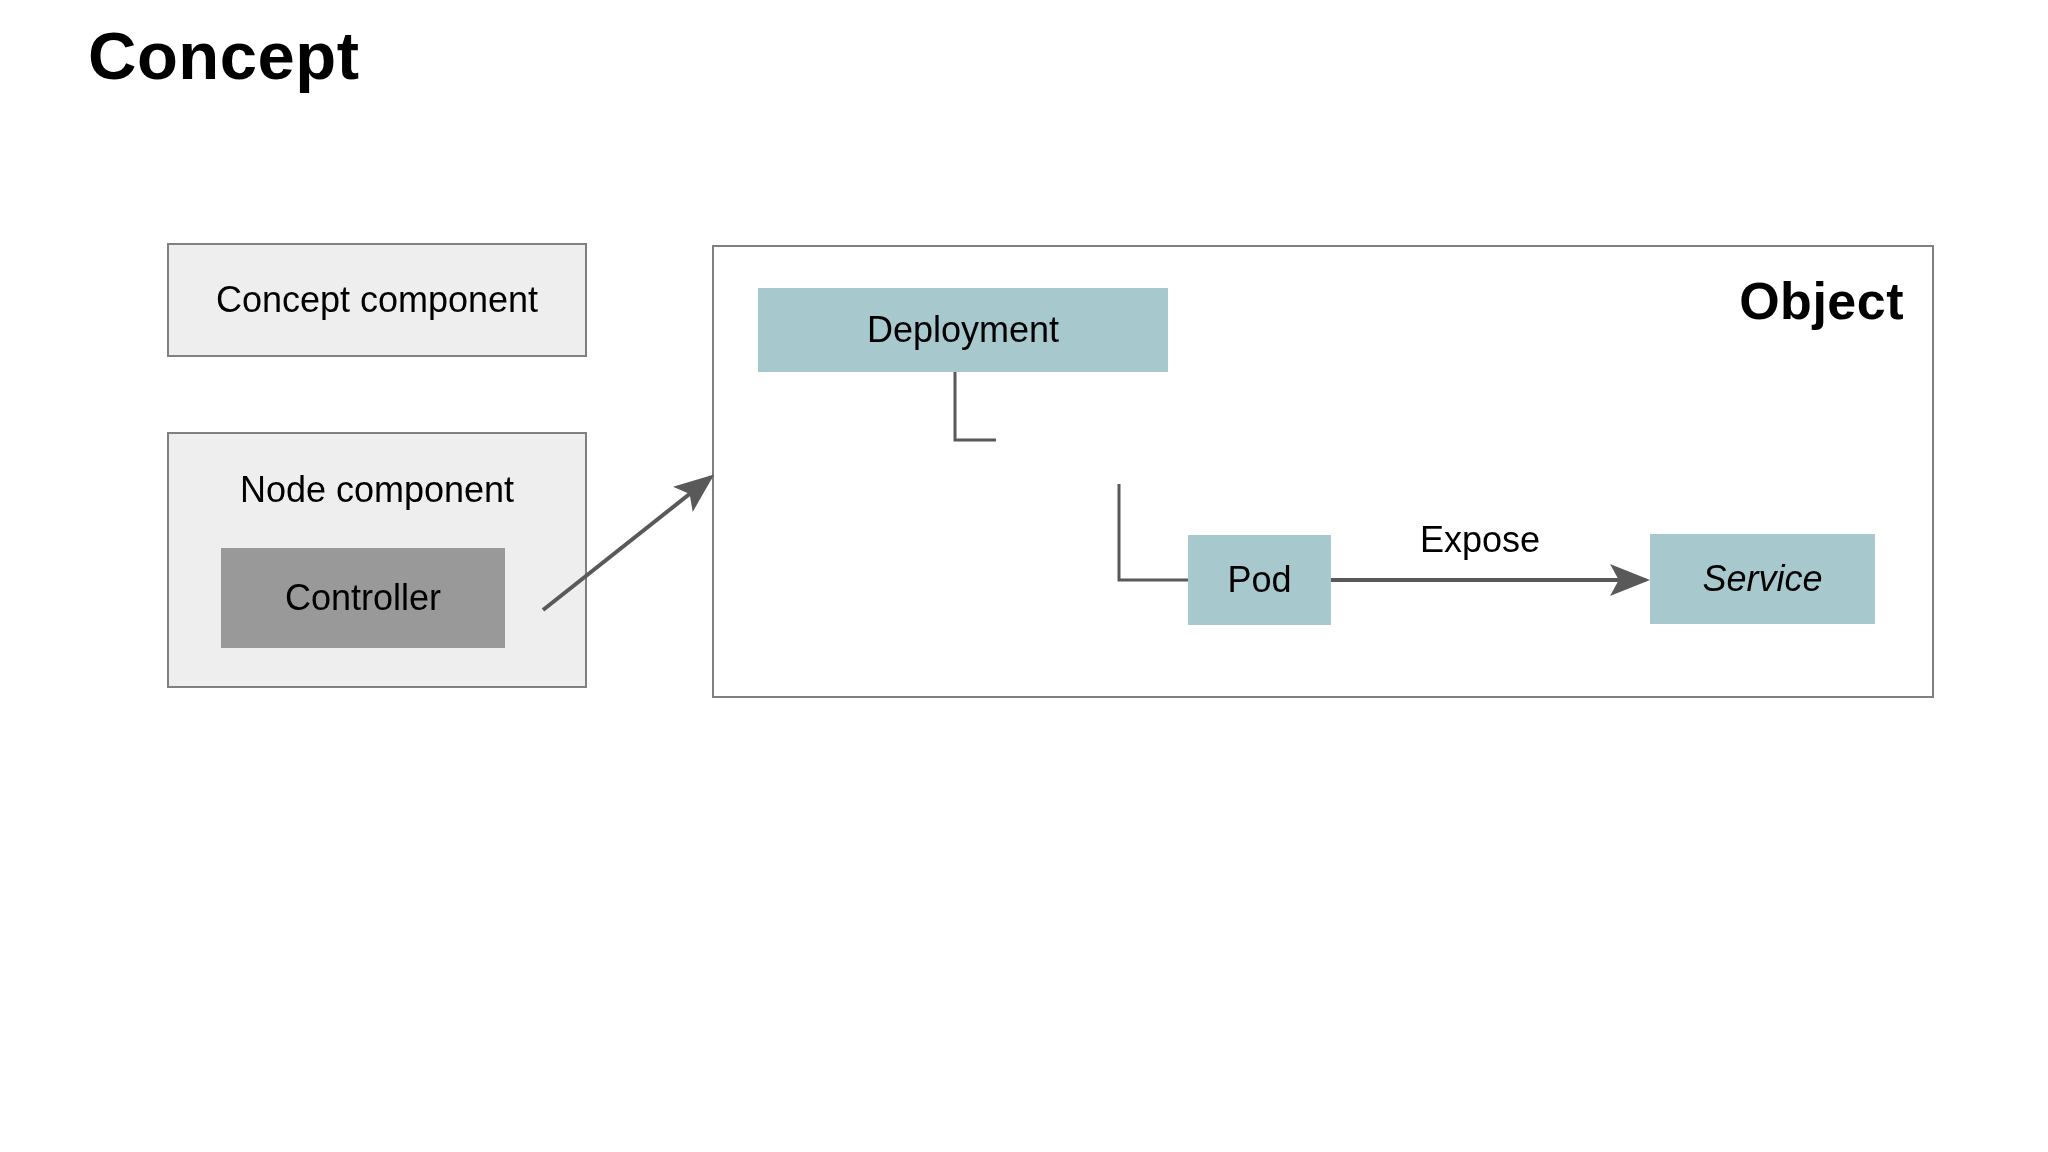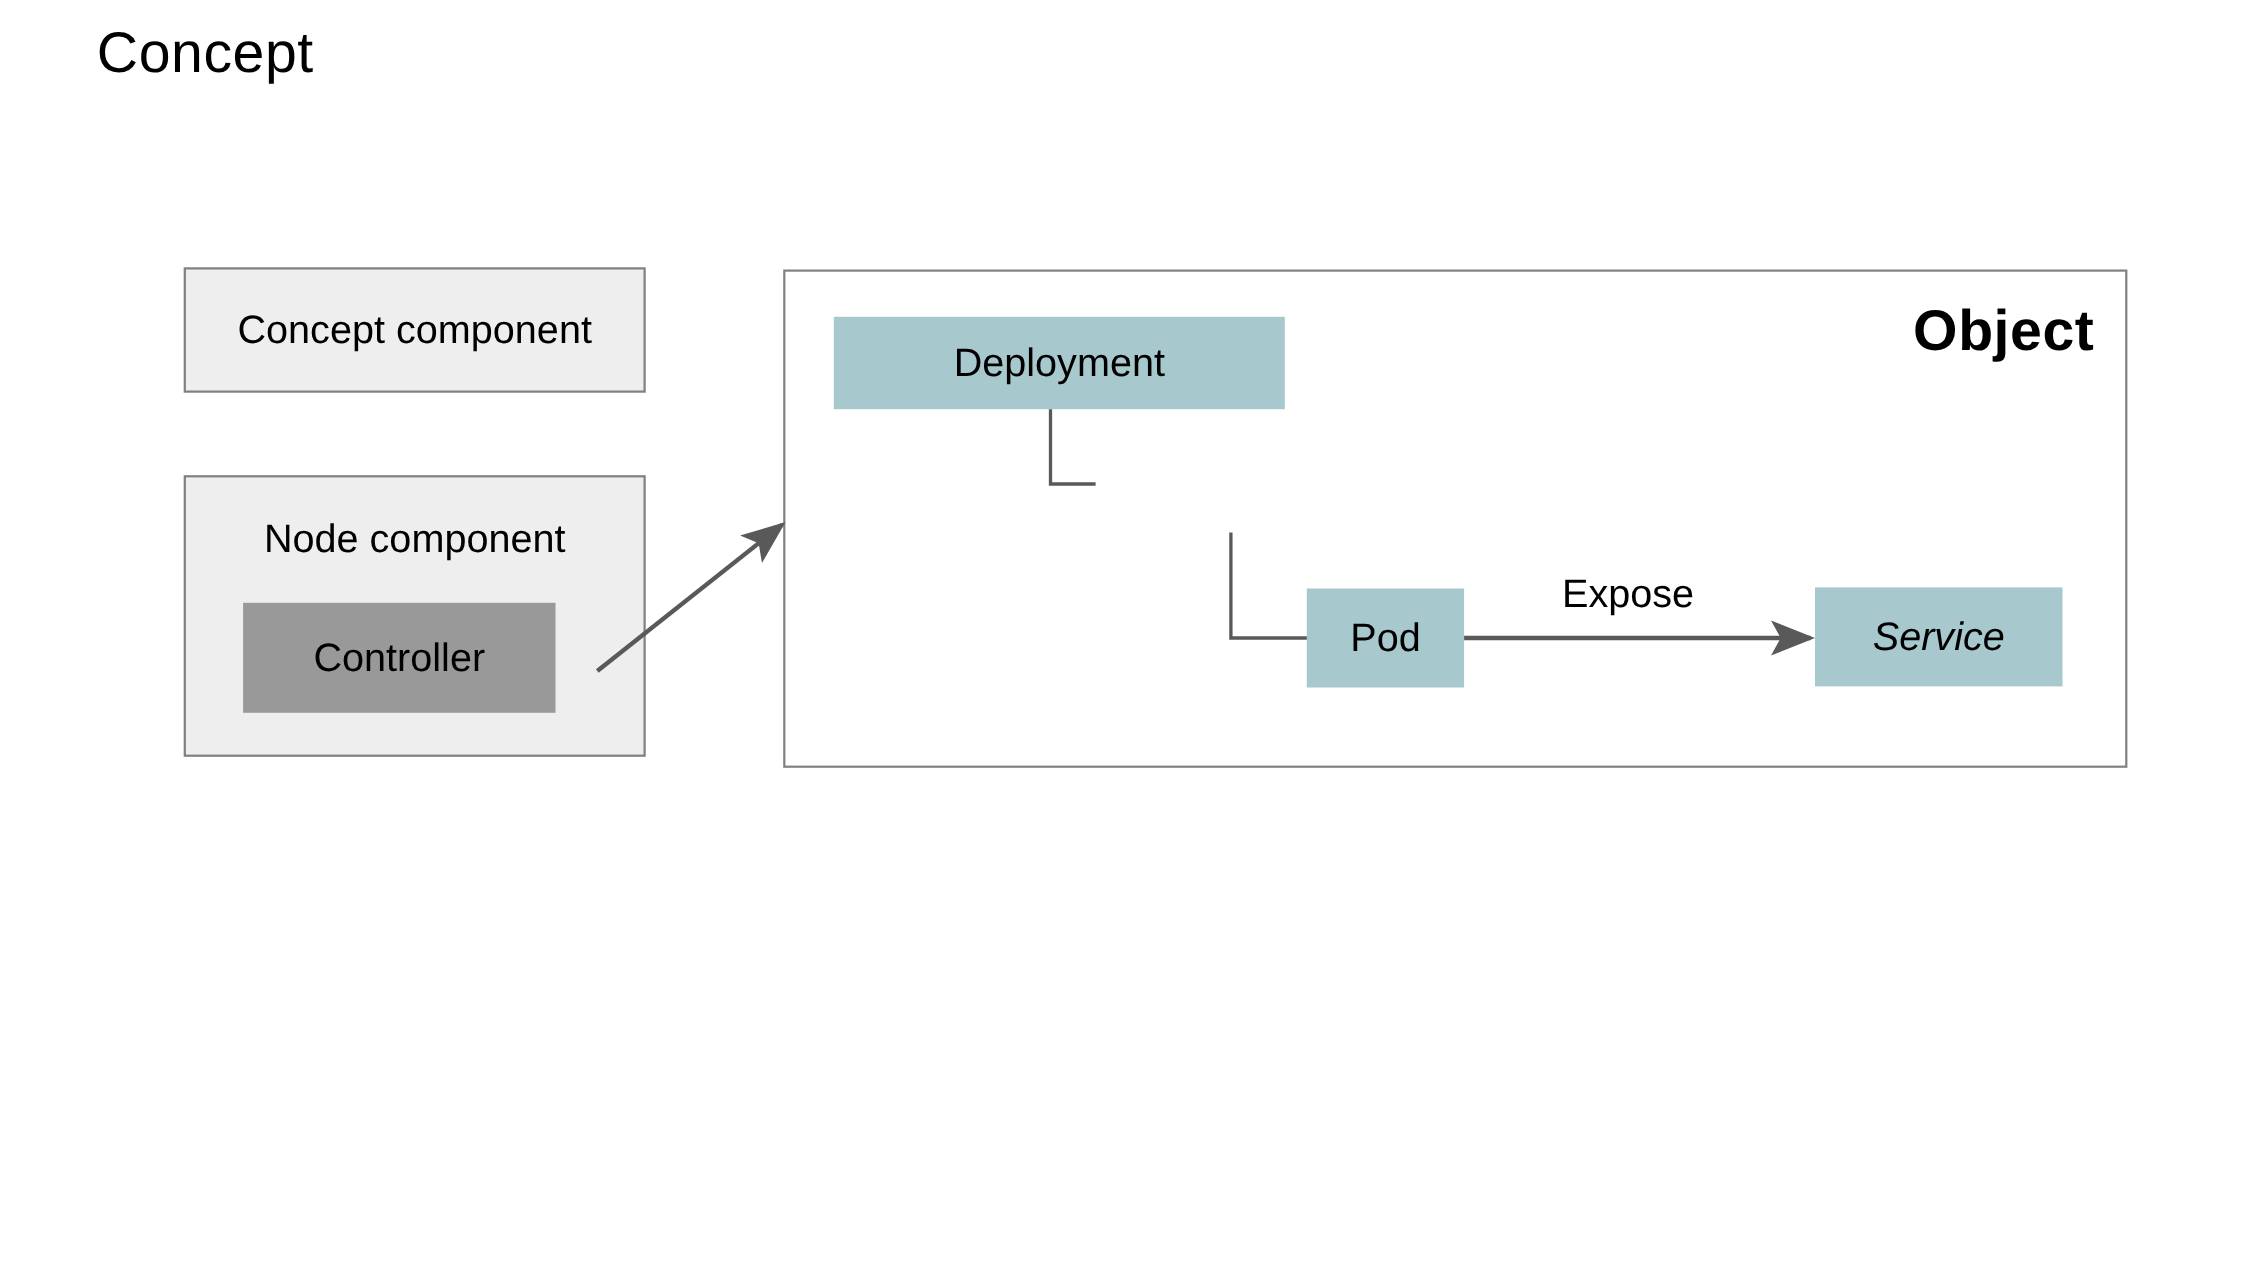--- a/index.html
+++ b/index.html
@@ -20,23 +20,23 @@
     inset: 0;
     width: 2048px;
     height: 1152px;
     background: #ffffff;
   }
   
   #slide-title {
     position: absolute;
     left: 88px;
     top: 22px;
-    font-size: 52px;
+    font-size: 67px;
     line-height: 1.0;
-    font-weight: 400;
+    font-weight: 700;
     letter-spacing: 0.5px;
     color: #000000;
     white-space: nowrap;
   }
   
   .box {
     position: absolute;
     box-sizing: border-box;
     display: flex;
     align-items: center;

